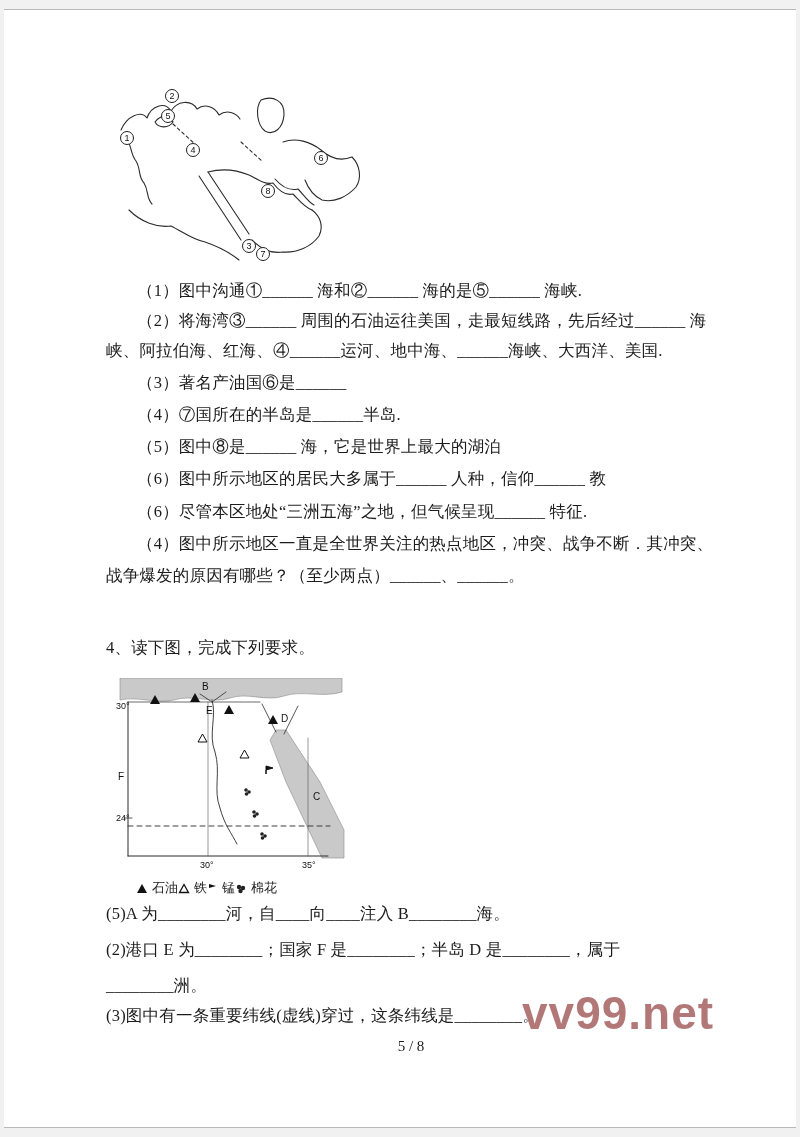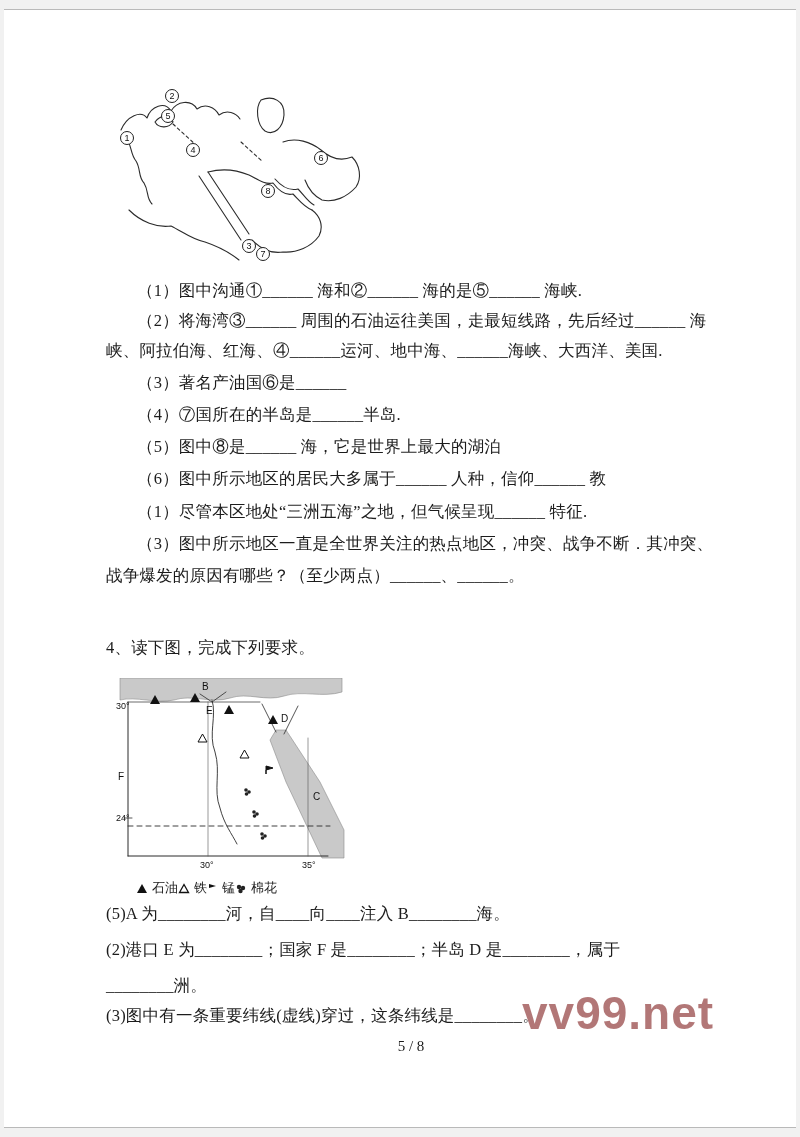--- a/index.html
+++ b/index.html
@@ -107,22 +107,22 @@
   </g>
 </svg>
 
 <div class="t indent" style="top:280px">（1）图中沟通①______ 海和②______ 海的是⑤______ 海峡.</div>
 <div class="t indent" style="top:310px">（2）将海湾③______ 周围的石油运往美国，走最短线路，先后经过______ 海</div>
 <div class="t flush" style="top:340px">峡、阿拉伯海、红海、④______运河、地中海、______海峡、大西洋、美国.</div>
 <div class="t indent" style="top:372px">（3）著名产油国⑥是______</div>
 <div class="t indent" style="top:404px">（4）⑦国所在的半岛是______半岛.</div>
 <div class="t indent" style="top:436px">（5）图中⑧是______ 海，它是世界上最大的湖泊</div>
 <div class="t indent" style="top:468px">（6）图中所示地区的居民大多属于______ 人种，信仰______ 教</div>
-<div class="t indent" style="top:501px">（1）尽管本区地处“三洲五海”之地，但气候呈现______ 特征.</div>
-<div class="t indent" style="top:533px">（3）图中所示地区一直是全世界关注的热点地区，冲突、战争不断．其冲突、</div>
+<div class="t indent" style="top:501px">（6）尽管本区地处“三洲五海”之地，但气候呈现______ 特征.</div>
+<div class="t indent" style="top:533px">（4）图中所示地区一直是全世界关注的热点地区，冲突、战争不断．其冲突、</div>
 <div class="t flush" style="top:565px">战争爆发的原因有哪些？（至少两点）______、______。</div>
 
 <div class="t flush" style="top:637px">4、读下图，完成下列要求。</div>
 
 <svg id="map2" class="map" width="230" height="200" viewBox="0 0 230 200">
 
   <path d="M4,0 H226 V14 C206,20 186,12 168,18 C150,24 132,14 114,20 C96,26 76,16 58,22 C40,26 20,18 4,22 Z" fill="#c9c9c9" stroke="#8a8a8a" stroke-width="0.6"></path>
 
   <path d="M160,52 L170,52 L204,104 L228,152 L228,180 L206,180 L170,104 L154,62 Z" fill="#c9c9c9" stroke="#8a8a8a" stroke-width="0.6"></path>
   <g fill="none" stroke="#2b2b2b" stroke-width="1" stroke-linecap="round">

